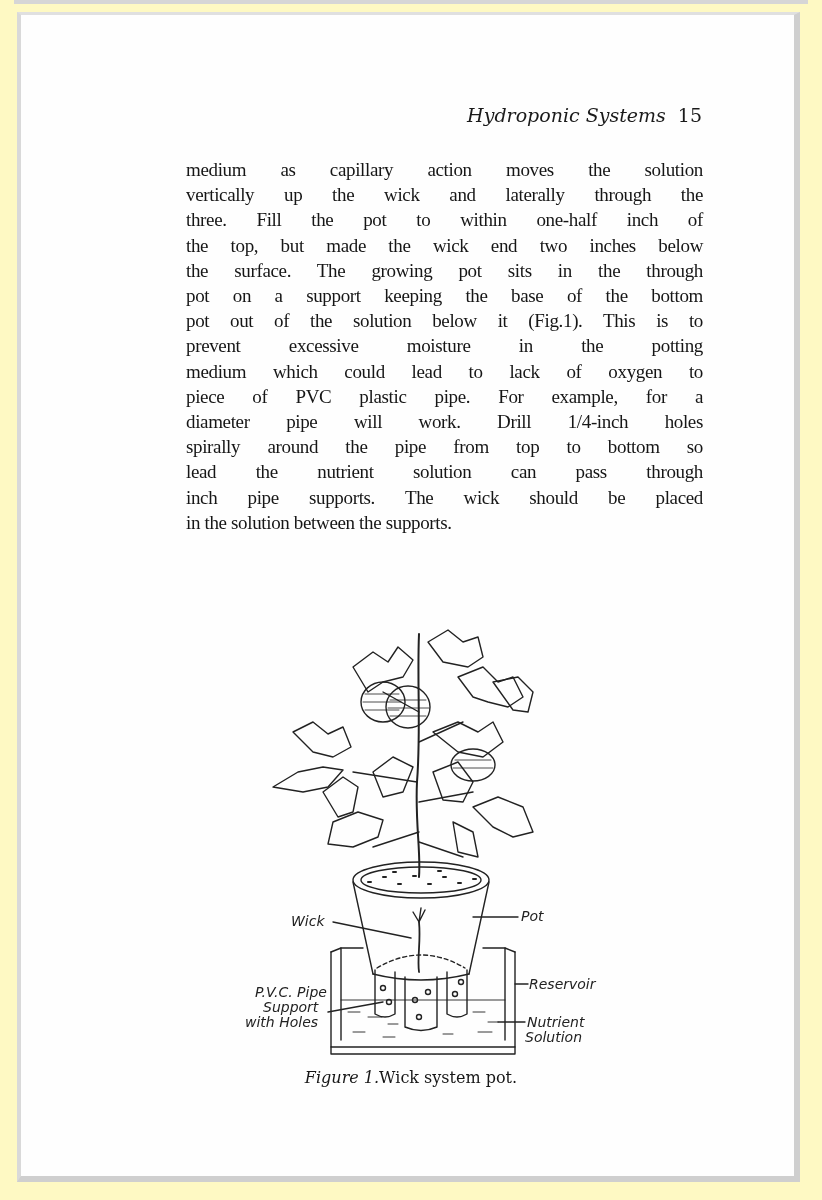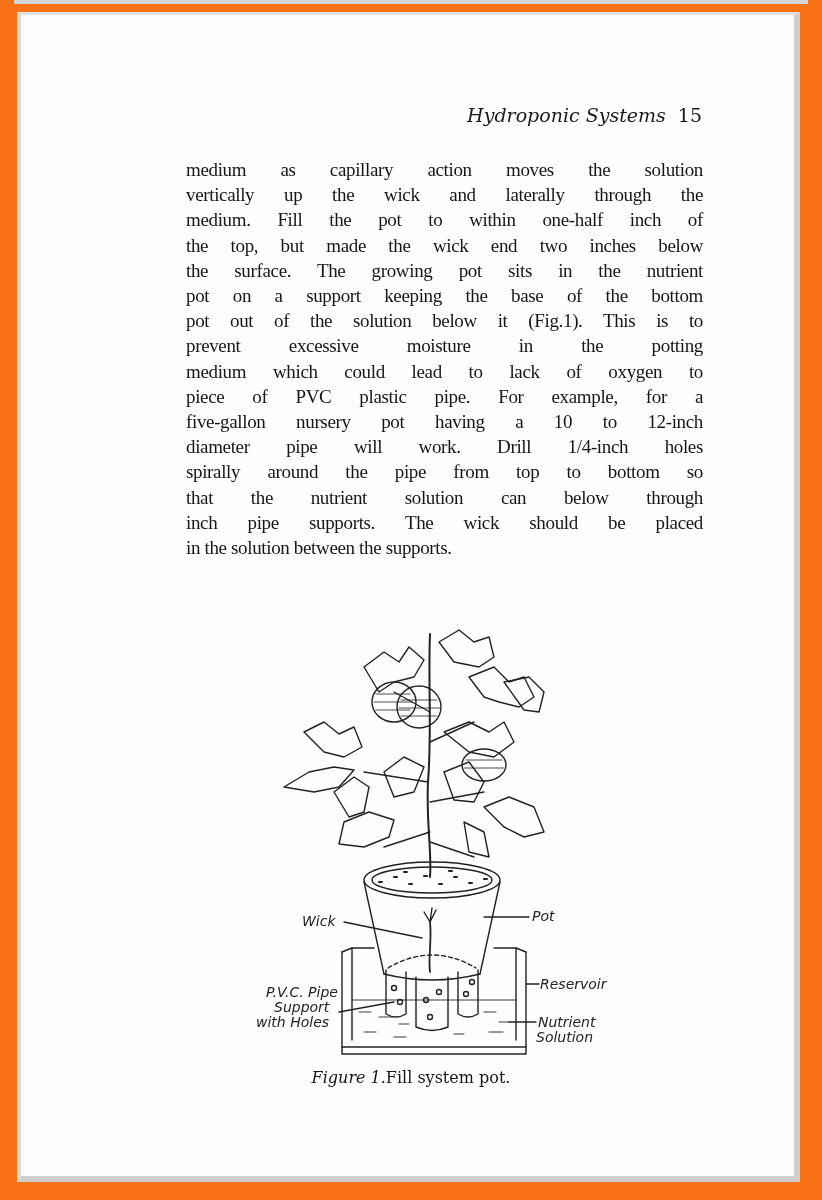--- a/index.html
+++ b/index.html
@@ -7,21 +7,21 @@
       padding: 0;
       width: 822px;
       height: 1200px;
       background: #ffffff;
       overflow: hidden;
     }
     .viewer {
       position: relative;
       width: 822px;
       height: 1200px;
-      background: #f97316;
+      background: #fef9c3;
     }
     .top-strip {
       position: absolute;
       left: 14px; right: 14px; top: 0;
       height: 4px;
       background: #d6d6d6;
     }
     .page {
       position: absolute;
       left: 17px;
@@ -59,21 +59,21 @@
     .body-text .line {
       display: block;
       text-align: justify;
       text-align-last: justify;
       white-space: nowrap;
       letter-spacing: -0.35px;
     }
     .body-text .line.last { text-align-last: left; }
     .figure {
       position: absolute;
-      left: 244px;
+      left: 233px;
       top: 622px;
       width: 380px;
       height: 440px;
     }
     .figure svg { width: 100%; height: 100%; }
     .caption {
       position: absolute;
       top: 1068px;
       left: 0; right: 0;
       text-align: center;
@@ -97,32 +97,31 @@
   <div class="page">
   </div>
 
   <div class="running-head">
     <span class="title">Hydroponic Systems</span><span class="pageno">15</span>
   </div>
 
   <div class="body-text">
     <span class="line">medium as capillary action moves the solution</span>
     <span class="line">vertically up the wick and laterally through the</span>
-    <span class="line">medium. Fill the pot to within one-half inch of</span>
+    <span class="line">three. Fill the pot to within one-half inch of</span>
     <span class="line">the top, but made the wick end two inches below</span>
-    <span class="line">the surface. The growing pot sits in the nutrient</span>
+    <span class="line">the surface. The growing pot sits in the through</span>
     <span class="line">pot on a support keeping the base of the bottom</span>
     <span class="line">pot out of the solution below it (Fig.1). This is to</span>
     <span class="line">prevent excessive moisture in the potting</span>
     <span class="line">medium which could lead to lack of oxygen to</span>
     <span class="line">piece of PVC plastic pipe. For example, for a</span>
-    <span class="line">five-gallon nursery pot having a 10 to 12-inch</span>
     <span class="line">diameter pipe will work. Drill 1/4-inch holes</span>
     <span class="line">spirally around the pipe from top to bottom so</span>
-    <span class="line">that the nutrient solution can below through</span>
+    <span class="line">lead the nutrient solution can pass through</span>
     <span class="line">inch pipe supports. The wick should be placed</span>
     <span class="line last">in the solution between the supports.</span>
   </div>
 
   <div class="figure">
     <svg viewBox="0 0 380 440" xmlns="http://www.w3.org/2000/svg">
       <g fill="none" stroke="#222" stroke-width="1.4" stroke-linejoin="round" stroke-linecap="round">
 
         <path d="M186 12 C184 60 188 110 184 160 C182 200 188 230 186 255" stroke-width="2"></path>
         <path d="M186 90 L150 70 M186 120 L230 100 M184 160 L120 150 M186 180 L240 170 M186 210 L140 225 M186 220 L230 235"></path>
@@ -189,15 +188,15 @@
       <text class="fig-label" x="22" y="375">P.V.C. Pipe</text>
       <text class="fig-label" x="30" y="390">Support</text>
       <text class="fig-label" x="12" y="405">with Holes</text>
       <text class="fig-label" x="296" y="367">Reservoir</text>
       <text class="fig-label" x="294" y="405">Nutrient</text>
       <text class="fig-label" x="292" y="420">Solution</text>
     </svg>
   </div>
 
   <div class="caption">
-    <span class="label">Figure 1.</span><span>Fill system pot.</span>
+    <span class="label">Figure 1.</span><span>Wick system pot.</span>
   </div>
 </div>
 
 </body></html>

